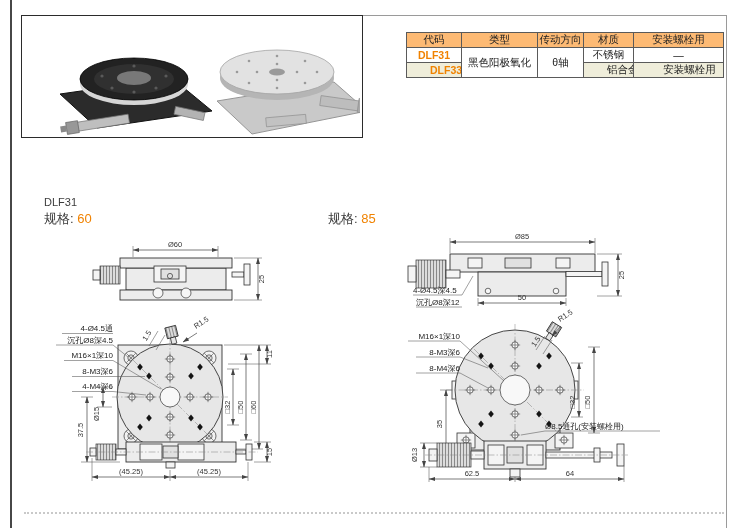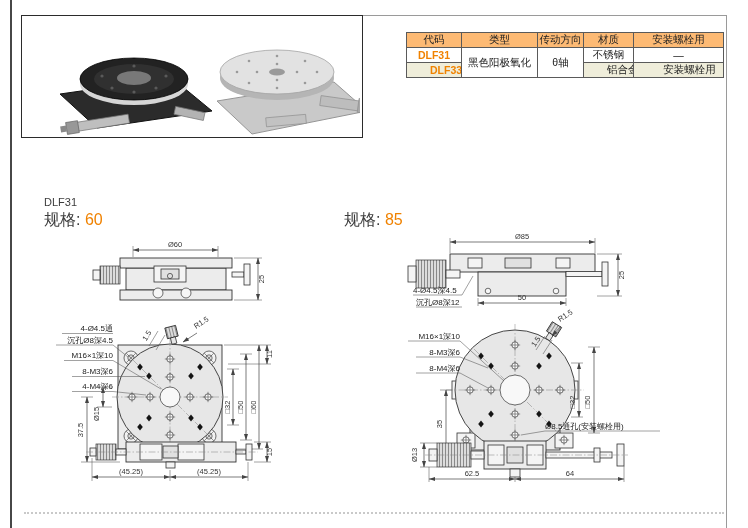--- a/index.html
+++ b/index.html
@@ -11,21 +11,21 @@
   .dotted-bottom{position:absolute;left:24px;top:512px;width:700px;height:0;border-top:2px dotted #c9c9c9;}
   .photo-box{position:absolute;left:21px;top:15px;width:340px;height:121px;border:1px solid #2b2b2b;background:#fff;}
   .spec-table{position:absolute;left:406px;top:32px;width:317px;border-collapse:collapse;
               font-size:10.5px;table-layout:fixed;border:1.5px solid #3a3a3a;}
   .spec-table th,.spec-table td{border:1px solid #5a5a5a;text-align:center;vertical-align:middle;
               height:13px;padding:0 1px;font-weight:normal;color:#222;overflow:hidden;white-space:nowrap;}
   .spec-table thead th{background:#fdba74;}
   .spec-table td.code{color:#f08200;font-weight:bold;}
   .spec-table tr.r2 td.shade{background:#efedda;padding-left:23px;}
   .model-label{position:absolute;left:44px;top:196px;font-size:11px;color:#3d3d3d;}
-  .spec-line{position:absolute;font-size:16px;color:#3d3d3d;}
+  .spec-line{position:absolute;font-size:13px;color:#3d3d3d;}
   .spec-line .val{color:#f08200;}
   svg.draw{position:absolute;}
   .part{fill:#ececec;stroke:#333;stroke-width:0.9;}
   .part2{fill:#f4f4f4;stroke:#333;stroke-width:0.8;}
   .part3{fill:#e0e0e0;stroke:#333;stroke-width:0.8;}
   .pl{stroke:#333;stroke-width:0.7;}
   .dim{stroke:#444;stroke-width:0.7;fill:none;}
   .ext{stroke:#555;stroke-width:0.55;fill:none;}
   .cl{stroke:#808080;stroke-width:0.5;stroke-dasharray:7 2 1.5 2;fill:none;}
   .dt{font-size:7.5px;fill:#333;}
@@ -122,21 +122,21 @@
         <td class="shade">安装螺栓用</td>
       </tr>
     </tbody>
   </table>
 
   <div class="model-label">DLF31</div>
   <div class="spec-line" style="left:44px;top:210px">
     <span>规格:</span>
     <span class="val">60</span>
   </div>
-  <div class="spec-line" style="left:344px;top:210px">
+  <div class="spec-line" style="left:328px;top:210px">
     <span>规格:</span>
     <span class="val">85</span>
   </div>
 
   <svg class="draw" style="left:40px;top:230px;width:245px;height:260px" viewBox="40 230 245 260">
     <defs>
       <marker id="ar" viewBox="0 0 10 10" refX="9.5" refY="5" markerWidth="9" markerHeight="9" orient="auto-start-reverse">
         <path d="M0,1.8 L10,5 L0,8.2 Z" fill="#444"></path>
       </marker>
       <pattern id="kn" width="3" height="4" patternUnits="userSpaceOnUse">

